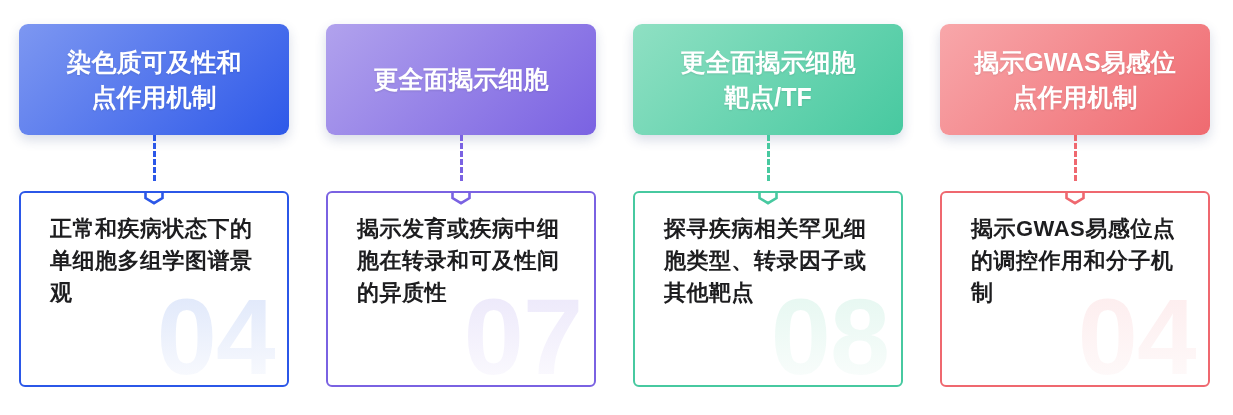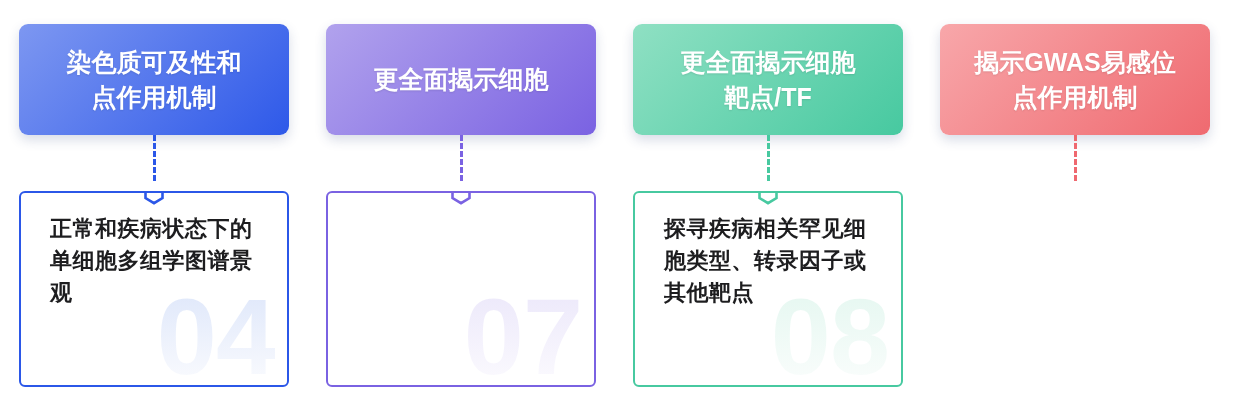--- a/index.html
+++ b/index.html
@@ -124,20 +124,21 @@
     </div>
     <div class="connector">
       <div class="dash-line"></div>
     </div>
     <div class="card-body">
       <span class="hex-wrap">
         <svg width="22" height="24" viewBox="0 0 22 24">
             <polygon points="11,1.8 19.5,7 19.5,17 11,22.2 2.5,17 2.5,7" fill="#ffffff" stroke="var(--accent)" stroke-width="2.6"></polygon>
           </svg>
       </span>
+      <p class="body-text">揭示发育或疾病中细胞在转录和可及性间的异质性</p>
       <div class="big-number">07</div>
     </div>
   </div>
 
   <div class="card" style="--grad-from: #8fe0c3; --grad-to: #47c9a0; --accent: #47c9a0; --num-top: #e4f7f0; --num-bottom: #fafdfc;">
     <div class="card-header">
       <div class="card-title">
         <span>更全面揭示细胞</span><br>
         <span>靶点/TF</span>
       </div>
@@ -159,15 +160,24 @@
   <div class="card" style="--grad-from: #f8a7aa; --grad-to: #ef6a70; --accent: #ef686f; --num-top: #fdeced; --num-bottom: #fefafa;">
     <div class="card-header">
       <div class="card-title">
         <span>揭示GWAS易感位</span><br>
         <span>点作用机制</span>
       </div>
     </div>
     <div class="connector">
       <div class="dash-line"></div>
     </div>
+    <div class="card-body">
+      <span class="hex-wrap">
+        <svg width="22" height="24" viewBox="0 0 22 24">
+            <polygon points="11,1.8 19.5,7 19.5,17 11,22.2 2.5,17 2.5,7" fill="#ffffff" stroke="var(--accent)" stroke-width="2.6"></polygon>
+          </svg>
+      </span>
+      <p class="body-text">揭示GWAS易感位点的调控作用和分子机制</p>
+      <div class="big-number">04</div>
+    </div>
   </div>
 
 </div>
 
 </body></html>

